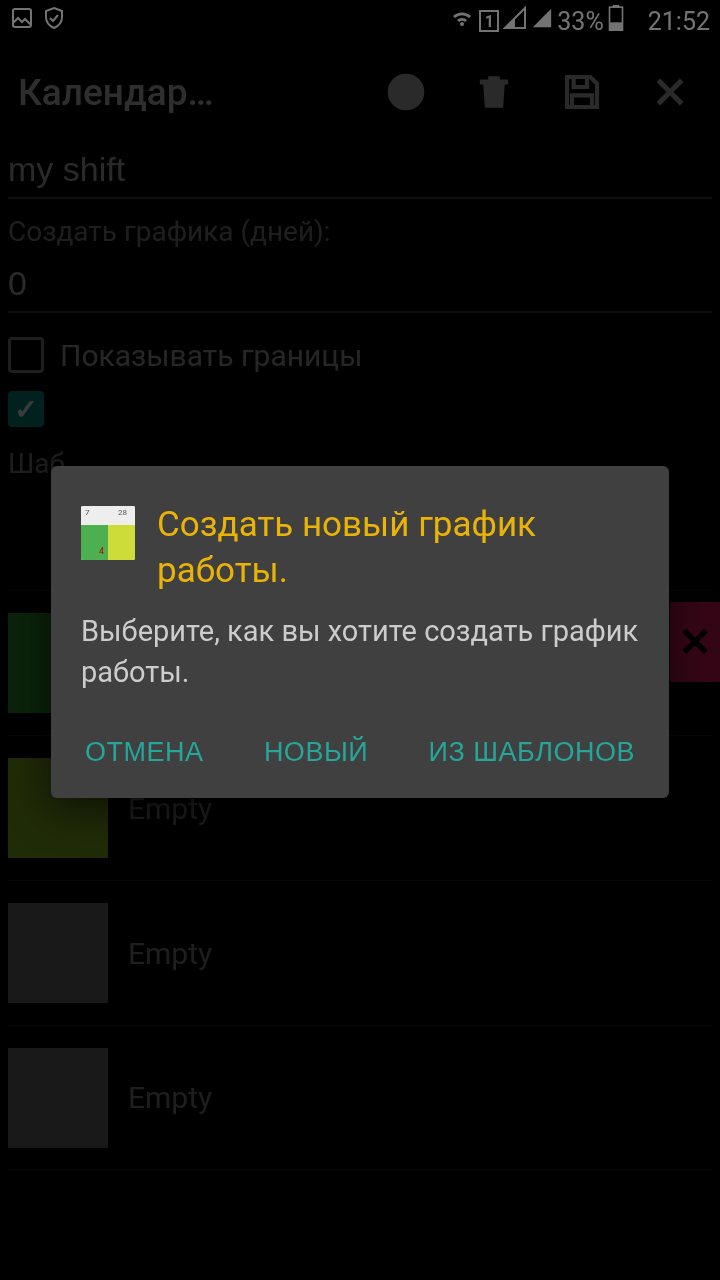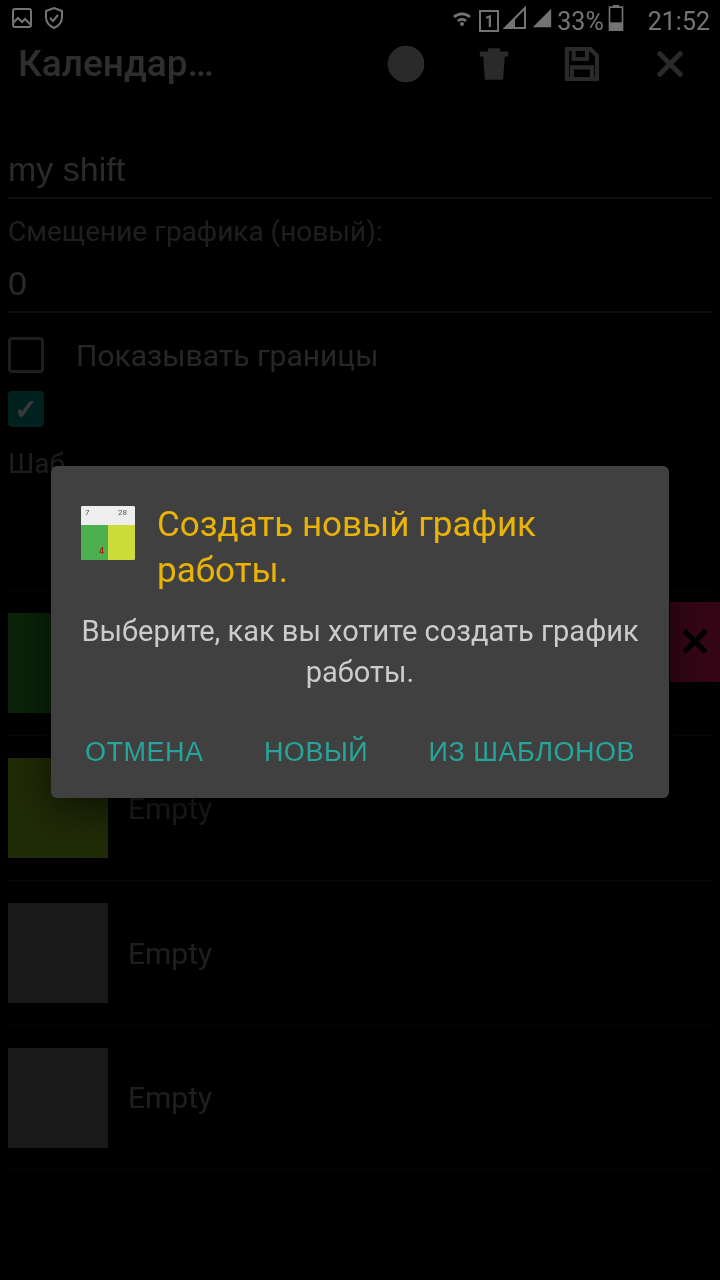--- a/index.html
+++ b/index.html
@@ -16,21 +16,21 @@
     color: #fff;
     font-size: 24px;
   }
   .status-left, .status-right { display: flex; align-items: center; gap: 8px; }
   .status-right { gap: 4px; }
 
   
   .toolbar {
     height: 100px;
     display: flex;
-    align-items: flex-start;
+    align-items: center;
     padding: 0 18px;
     gap: 10px;
   }
   .toolbar-title {
     flex: 1;
     font-size: 37px;
     font-weight: 500;
     color: #ccc;
     white-space: nowrap;
     overflow: hidden;
@@ -45,21 +45,21 @@
   .field-label { font-size: 28px; color: #888; margin: 16px 0 8px 0; }
   .field-input {
     width: 100%;
     background: transparent;
     border: none;
     border-bottom: 2px solid #444;
     color: #bbb;
     font-size: 34px;
     padding: 8px 0;
   }
-  .checkbox-row { display:flex; align-items:center; gap:32px; margin-top:24px; }
+  .checkbox-row { display:flex; align-items:center; gap:16px; margin-top:24px; }
   .cb { width:36px; height:36px; border:3px solid #888; border-radius:4px; display:flex; align-items:center; justify-content:center; }
   .cb.checked { background:#009688; border-color:#009688; }
   .cb.checked::after { content:"✓"; color:#fff; font-size:28px; font-weight:bold; }
   .cb-label { font-size: 30px; color: #aaa; }
 
   .templates-label { font-size: 28px; color:#888; margin-top:20px; }
 
   .red-x { position:absolute; right:0; top:602px; width:50px; height:80px; background:#e91e63; display:flex; align-items:center; justify-content:center; color:#000; font-size:40px; font-weight:bold; }
 
   .list { margin-top: 110px; }
@@ -81,21 +81,21 @@
     padding: 36px 30px 20px 30px;
     box-shadow: 0 10px 40px rgba(0,0,0,0.6);
     pointer-events: auto;
     position: relative;
     top: -8px;
   }
   .modal-header { display:flex; align-items:flex-start; gap:22px; margin-bottom: 18px; }
   .modal-icon { width:54px; height:54px; background:#fff; border-radius:2px; display:flex; flex-wrap:wrap; overflow:hidden; position:relative; flex-shrink:0; margin-top:4px;}
   .modal-icon .cell { position:absolute; }
   .modal-title { font-size: 35px; color:#eab308; line-height:1.3; flex:1;}
-  .modal-body { font-size: 29px; color:#ccc; line-height:1.4; margin-bottom: 44px; text-align: center; }
+  .modal-body { font-size: 29px; color:#ccc; line-height:1.4; margin-bottom: 44px; }
   .modal-actions { display:flex; justify-content:space-between; gap: 20px; padding: 0 4px 10px 4px;}
   .modal-btn { font-size: 27px; font-weight:500; color:#26a69a; letter-spacing:0.5px; background:none; border:none; cursor:pointer; white-space:nowrap;}
 
   .dimmed { filter: brightness(0.5); }
 </style>
 </head>
 <body>
 
 <div class="status-bar">
   <div class="status-left">
@@ -164,21 +164,21 @@
     <div class="toolbar-icon">
       <svg viewBox="0 0 24 24" fill="none" stroke-width="3">
           <path d="M5 5l14 14M19 5L5 19"></path>
         </svg>
     </div>
   </div>
 </div>
 
 <div class="content dimmed">
   <input class="field-input" value="my shift" style="">
-  <div class="field-label">Смещение графика (новый):</div>
+  <div class="field-label">Создать графика (дней):</div>
   <input class="field-input" value="0" style="">
 
   <div class="checkbox-row">
     <div class="cb"></div>
     <div class="cb-label">Показывать границы</div>
   </div>
   <div class="checkbox-row" style="margin-top:18px;">
     <div class="cb checked"></div>
   </div>
   <div class="templates-label">Шаб</div>

